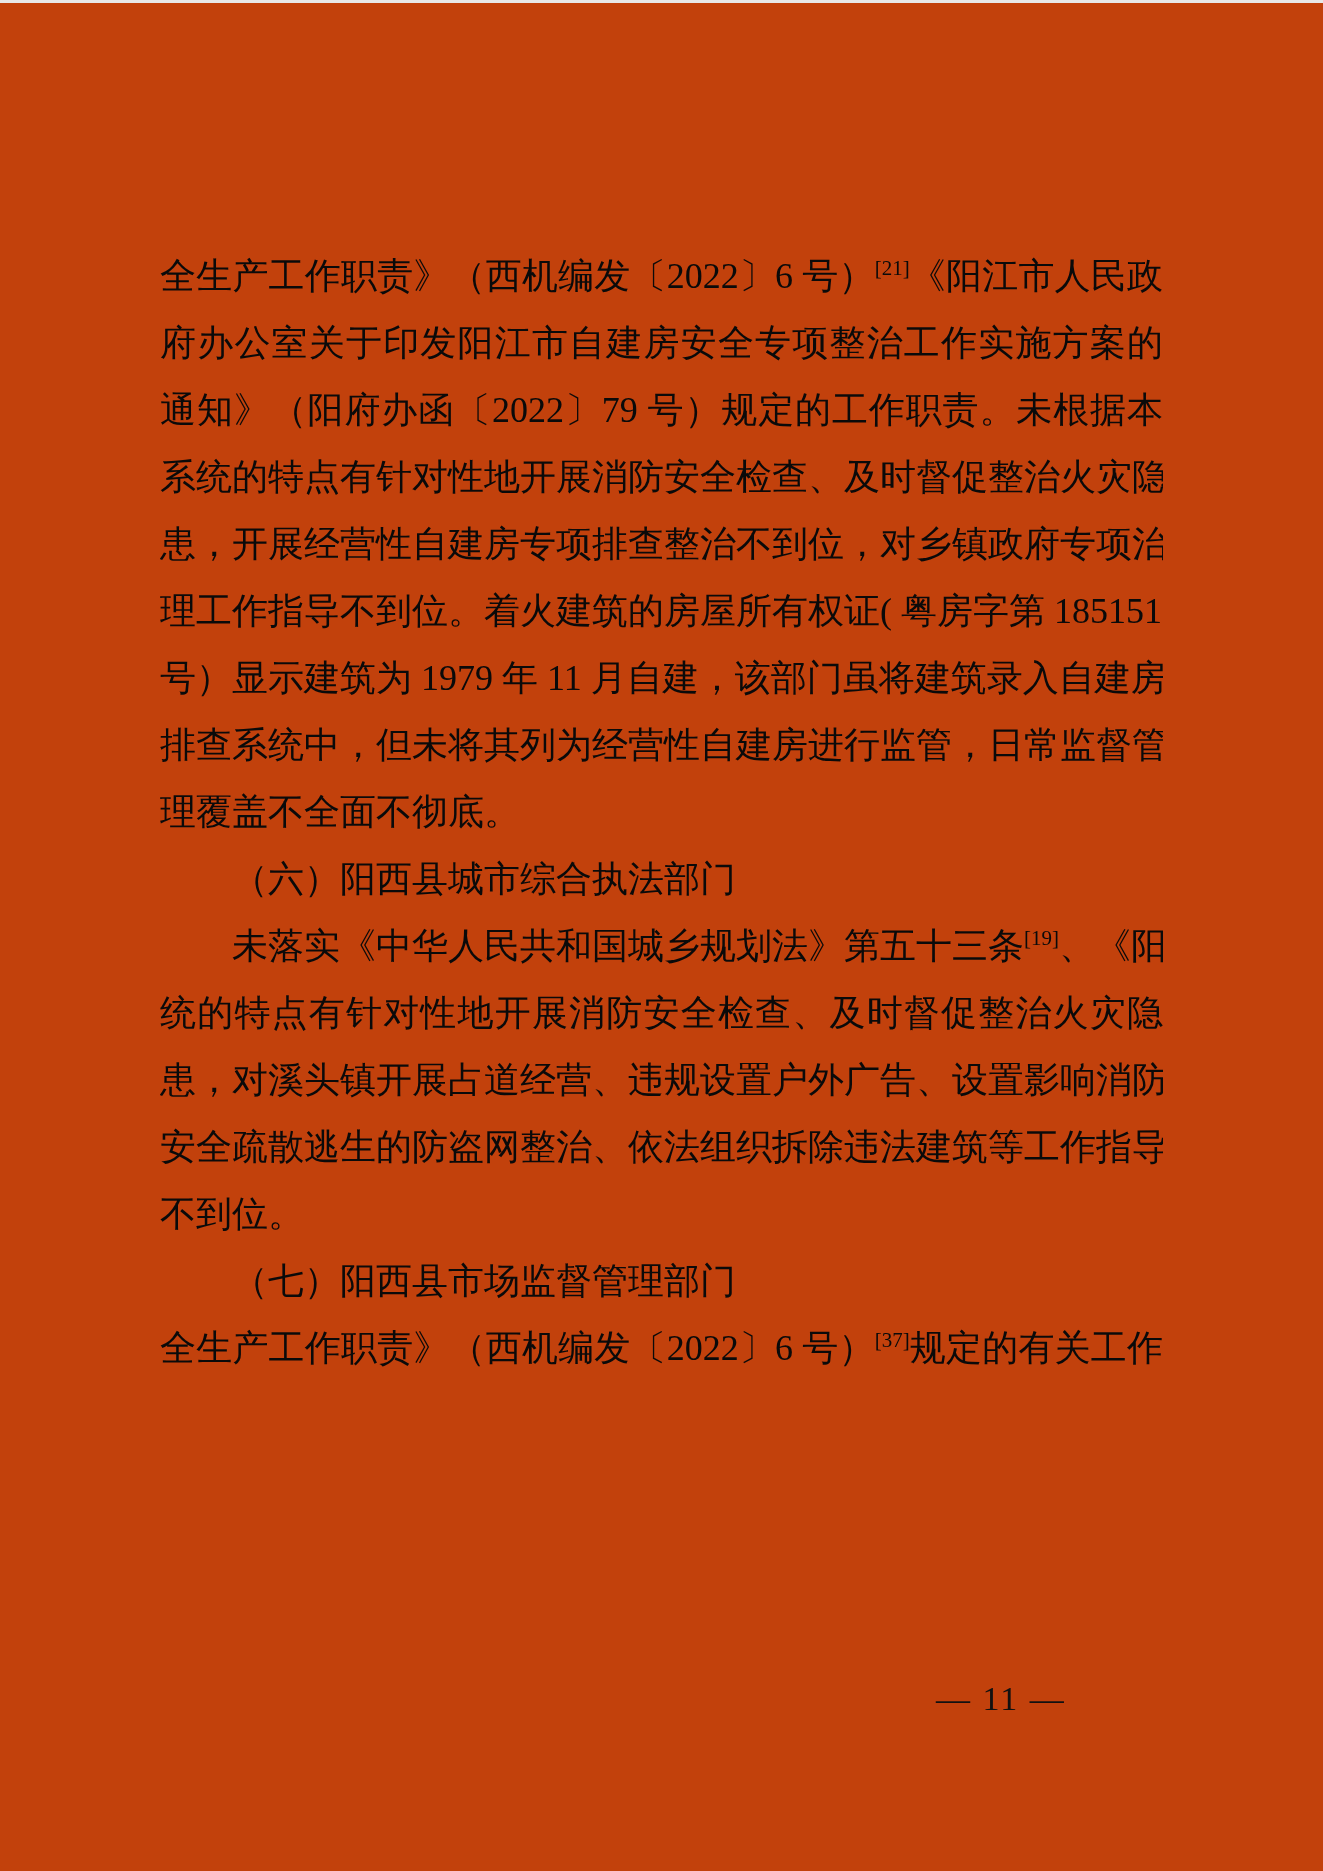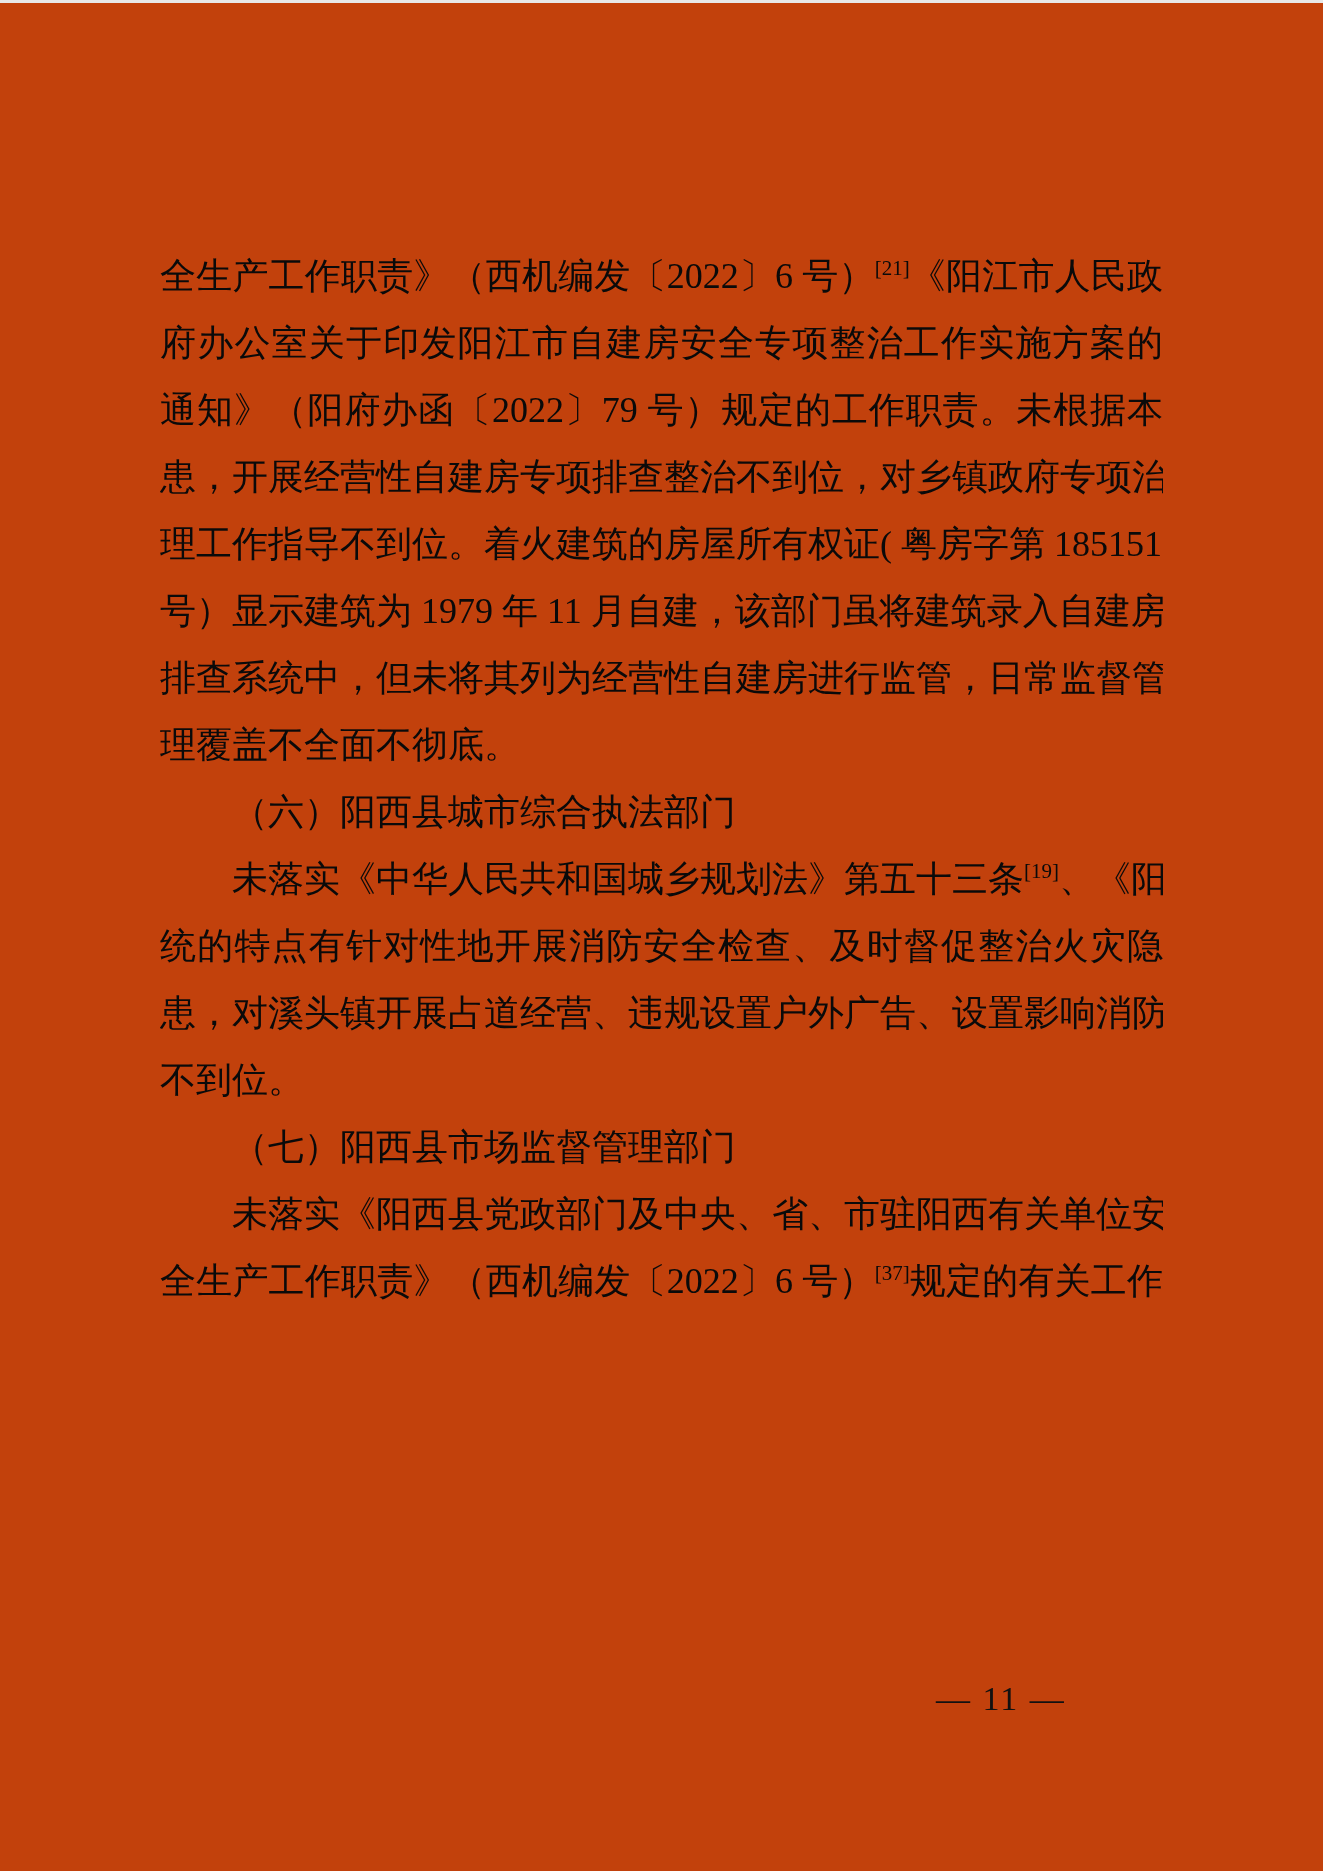--- a/index.html
+++ b/index.html
@@ -51,28 +51,29 @@
   }
 </style>
 </head>
 <body>
 
 <div class="page">
   <div class="text-block">
       <div class="line"><span>全生产工作职责》（西机编发〔2022〕6 号）</span><sup>[21]</sup><span>《阳江市人民政</span></div>
       <div class="line"><span>府办公室关于印发阳江市自建房安全专项整治工作实施方案的</span></div>
       <div class="line"><span>通知》（阳府办函〔2022〕79 号）规定的工作职责。未根据本</span></div>
+      <div class="line"><span>系统的特点有针对性地开展消防安全检查、及时督促整治火灾隐</span></div>
       <div class="line"><span>患，开展经营性自建房专项排查整治不到位，对乡镇政府专项治</span></div>
       <div class="line"><span>理工作指导不到位。着火建筑的房屋所有权证( 粤房字第 1851518</span></div>
       <div class="line"><span>号）显示建筑为 1979 年 11 月自建，该部门虽将建筑录入自建房</span></div>
       <div class="line"><span>排查系统中，但未将其列为经营性自建房进行监管，日常监督管</span></div>
       <div class="line no-just"><span>理覆盖不全面不彻底。</span></div>
       <div class="line no-just indent"><span>（六）阳西县城市综合执法部门</span></div>
       <div class="line indent"><span>未落实《中华人民共和国城乡规划法》第五十三条</span><sup>[19]</sup><span>、《阳</span></div>
       <div class="line"><span>统的特点有针对性地开展消防安全检查、及时督促整治火灾隐</span></div>
       <div class="line"><span>患，对溪头镇开展占道经营、违规设置户外广告、设置影响消防</span></div>
+      <div class="line"><span>安全疏散逃生的防盗网整治、依法组织拆除违法建筑等工作指导</span></div>
       <div class="line no-just"><span>不到位。</span></div>
       <div class="line no-just indent"><span>（七）阳西县市场监督管理部门</span></div>
-      <div class="line indent"><span>未落实《阳西县党政部门及中央、省、市驻阳西有关单位安</span></div>
       <div class="line"><span>全生产工作职责》（西机编发〔2022〕6 号）</span><sup>[37]</sup><span>规定的有关工作</span></div>
     </div>
   <div class="page-footer">— 11 —</div>
 </div>
 
 </body></html>

